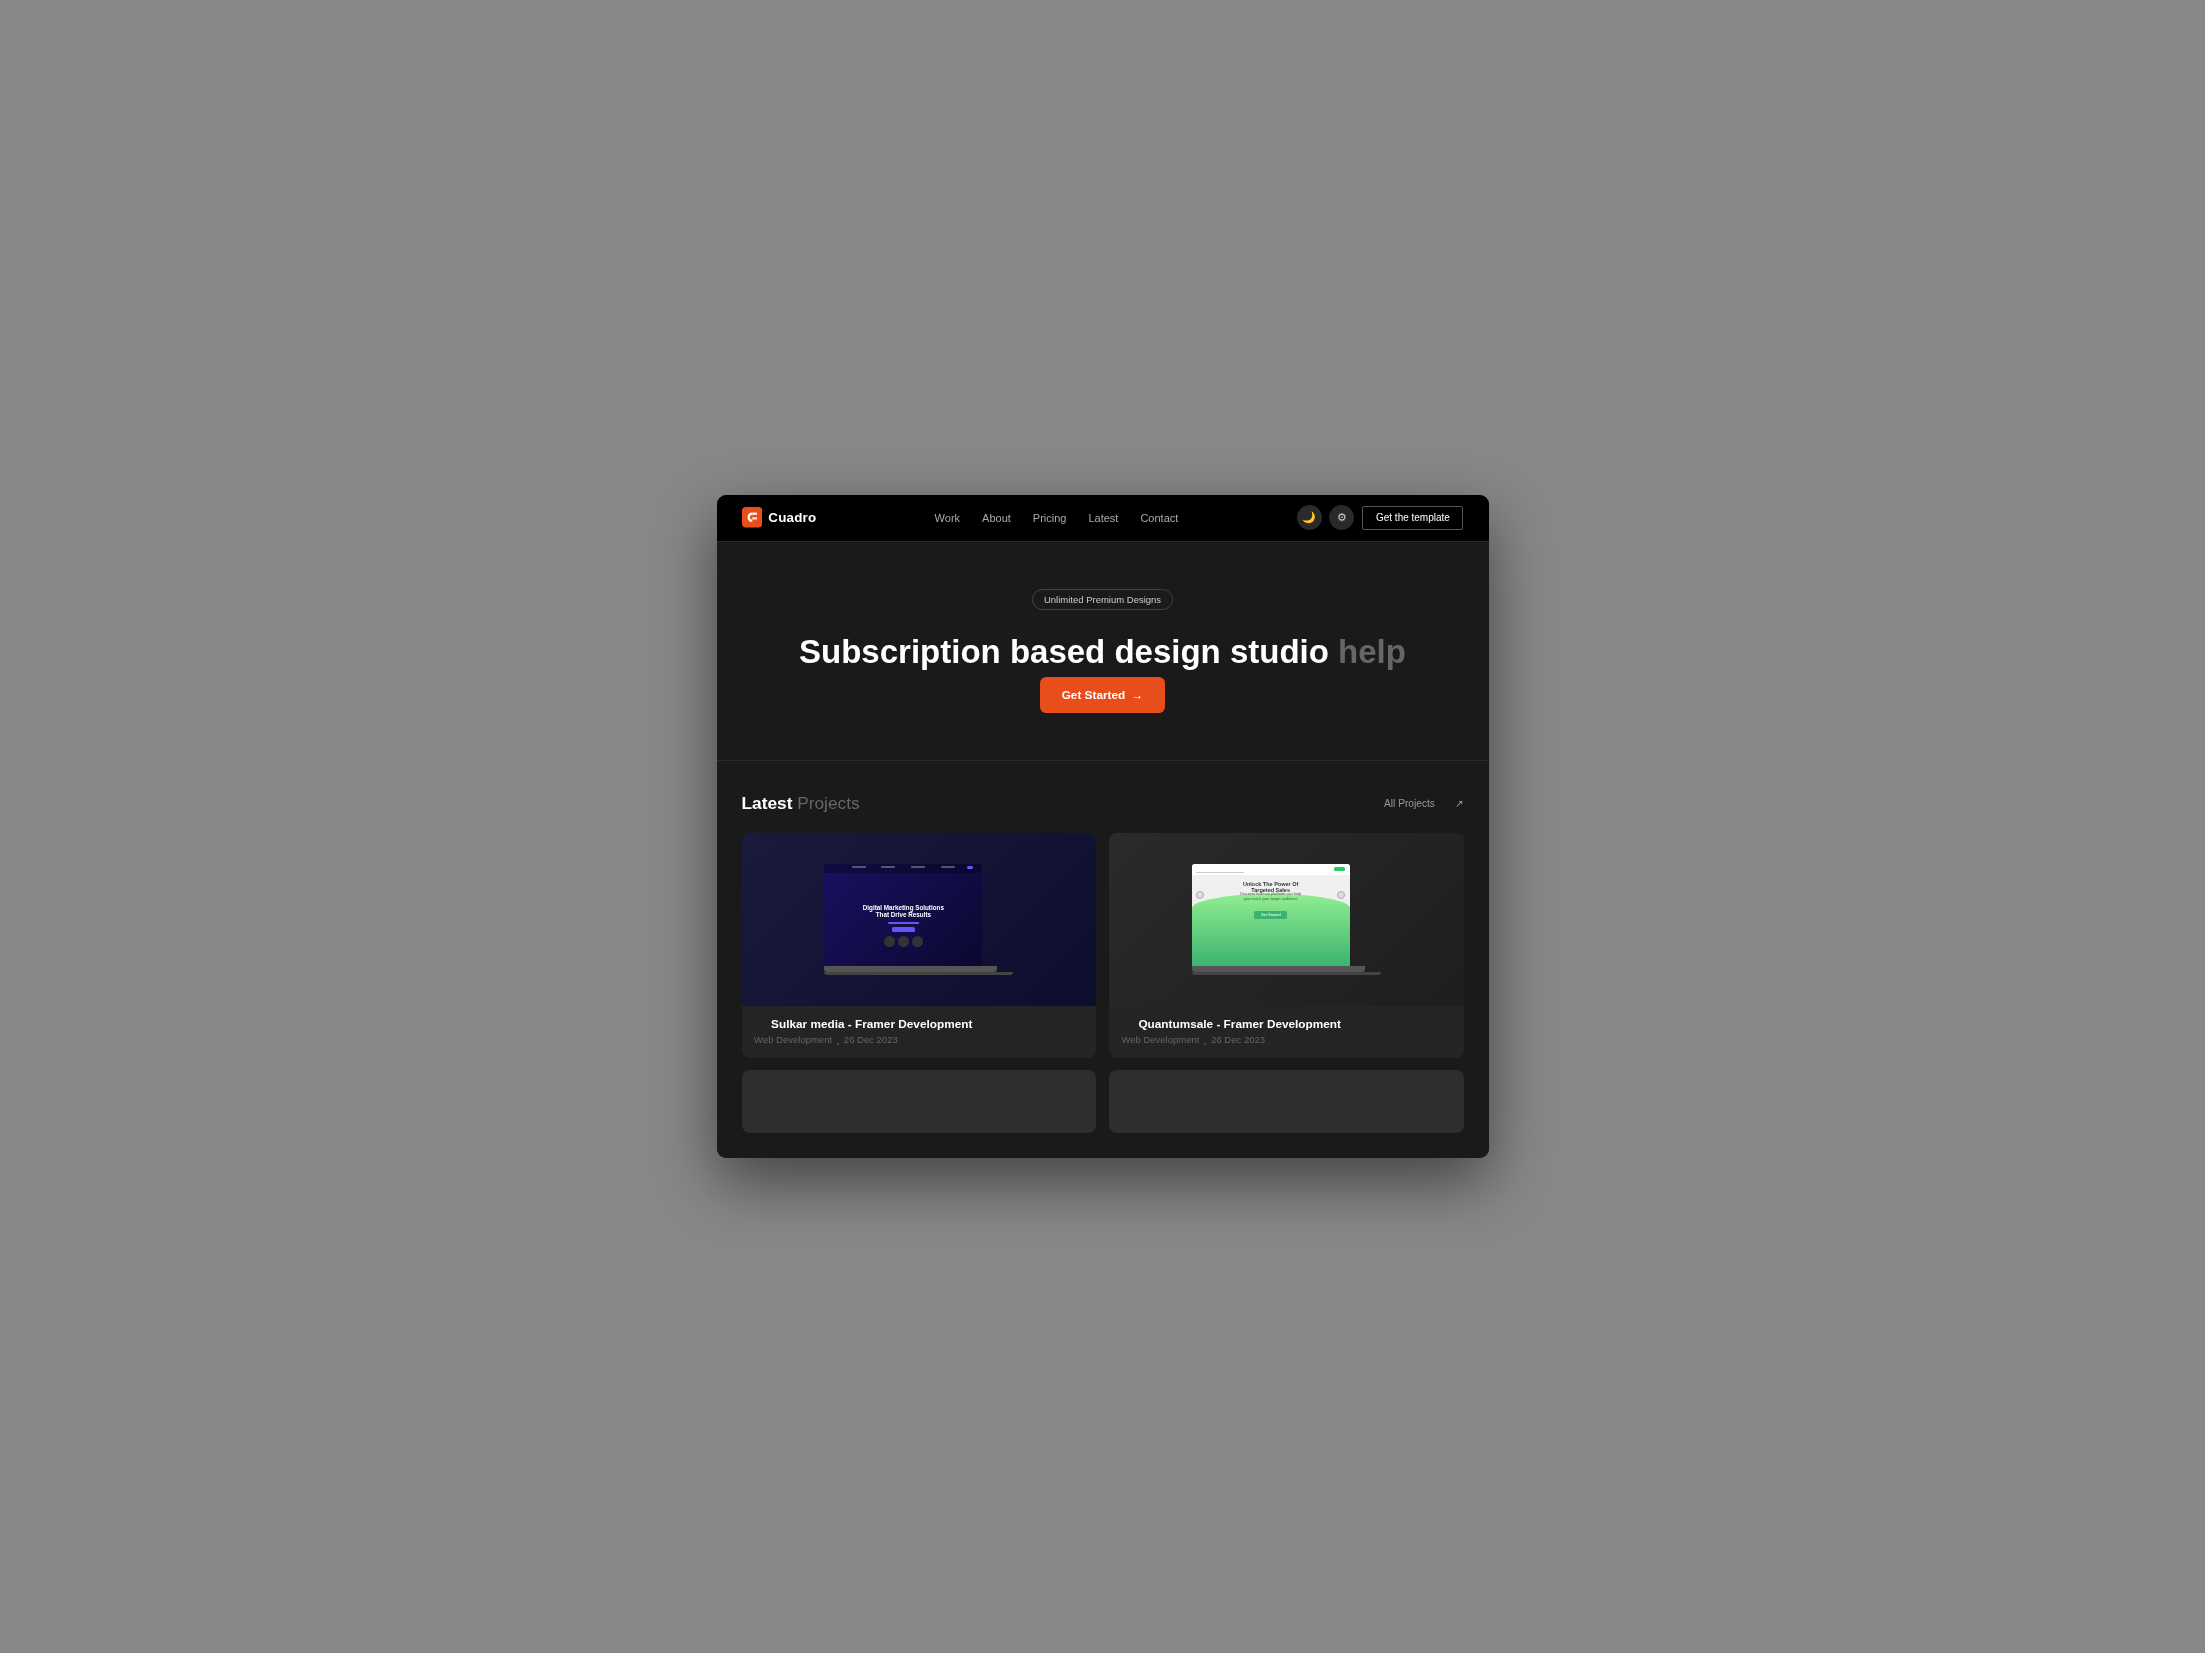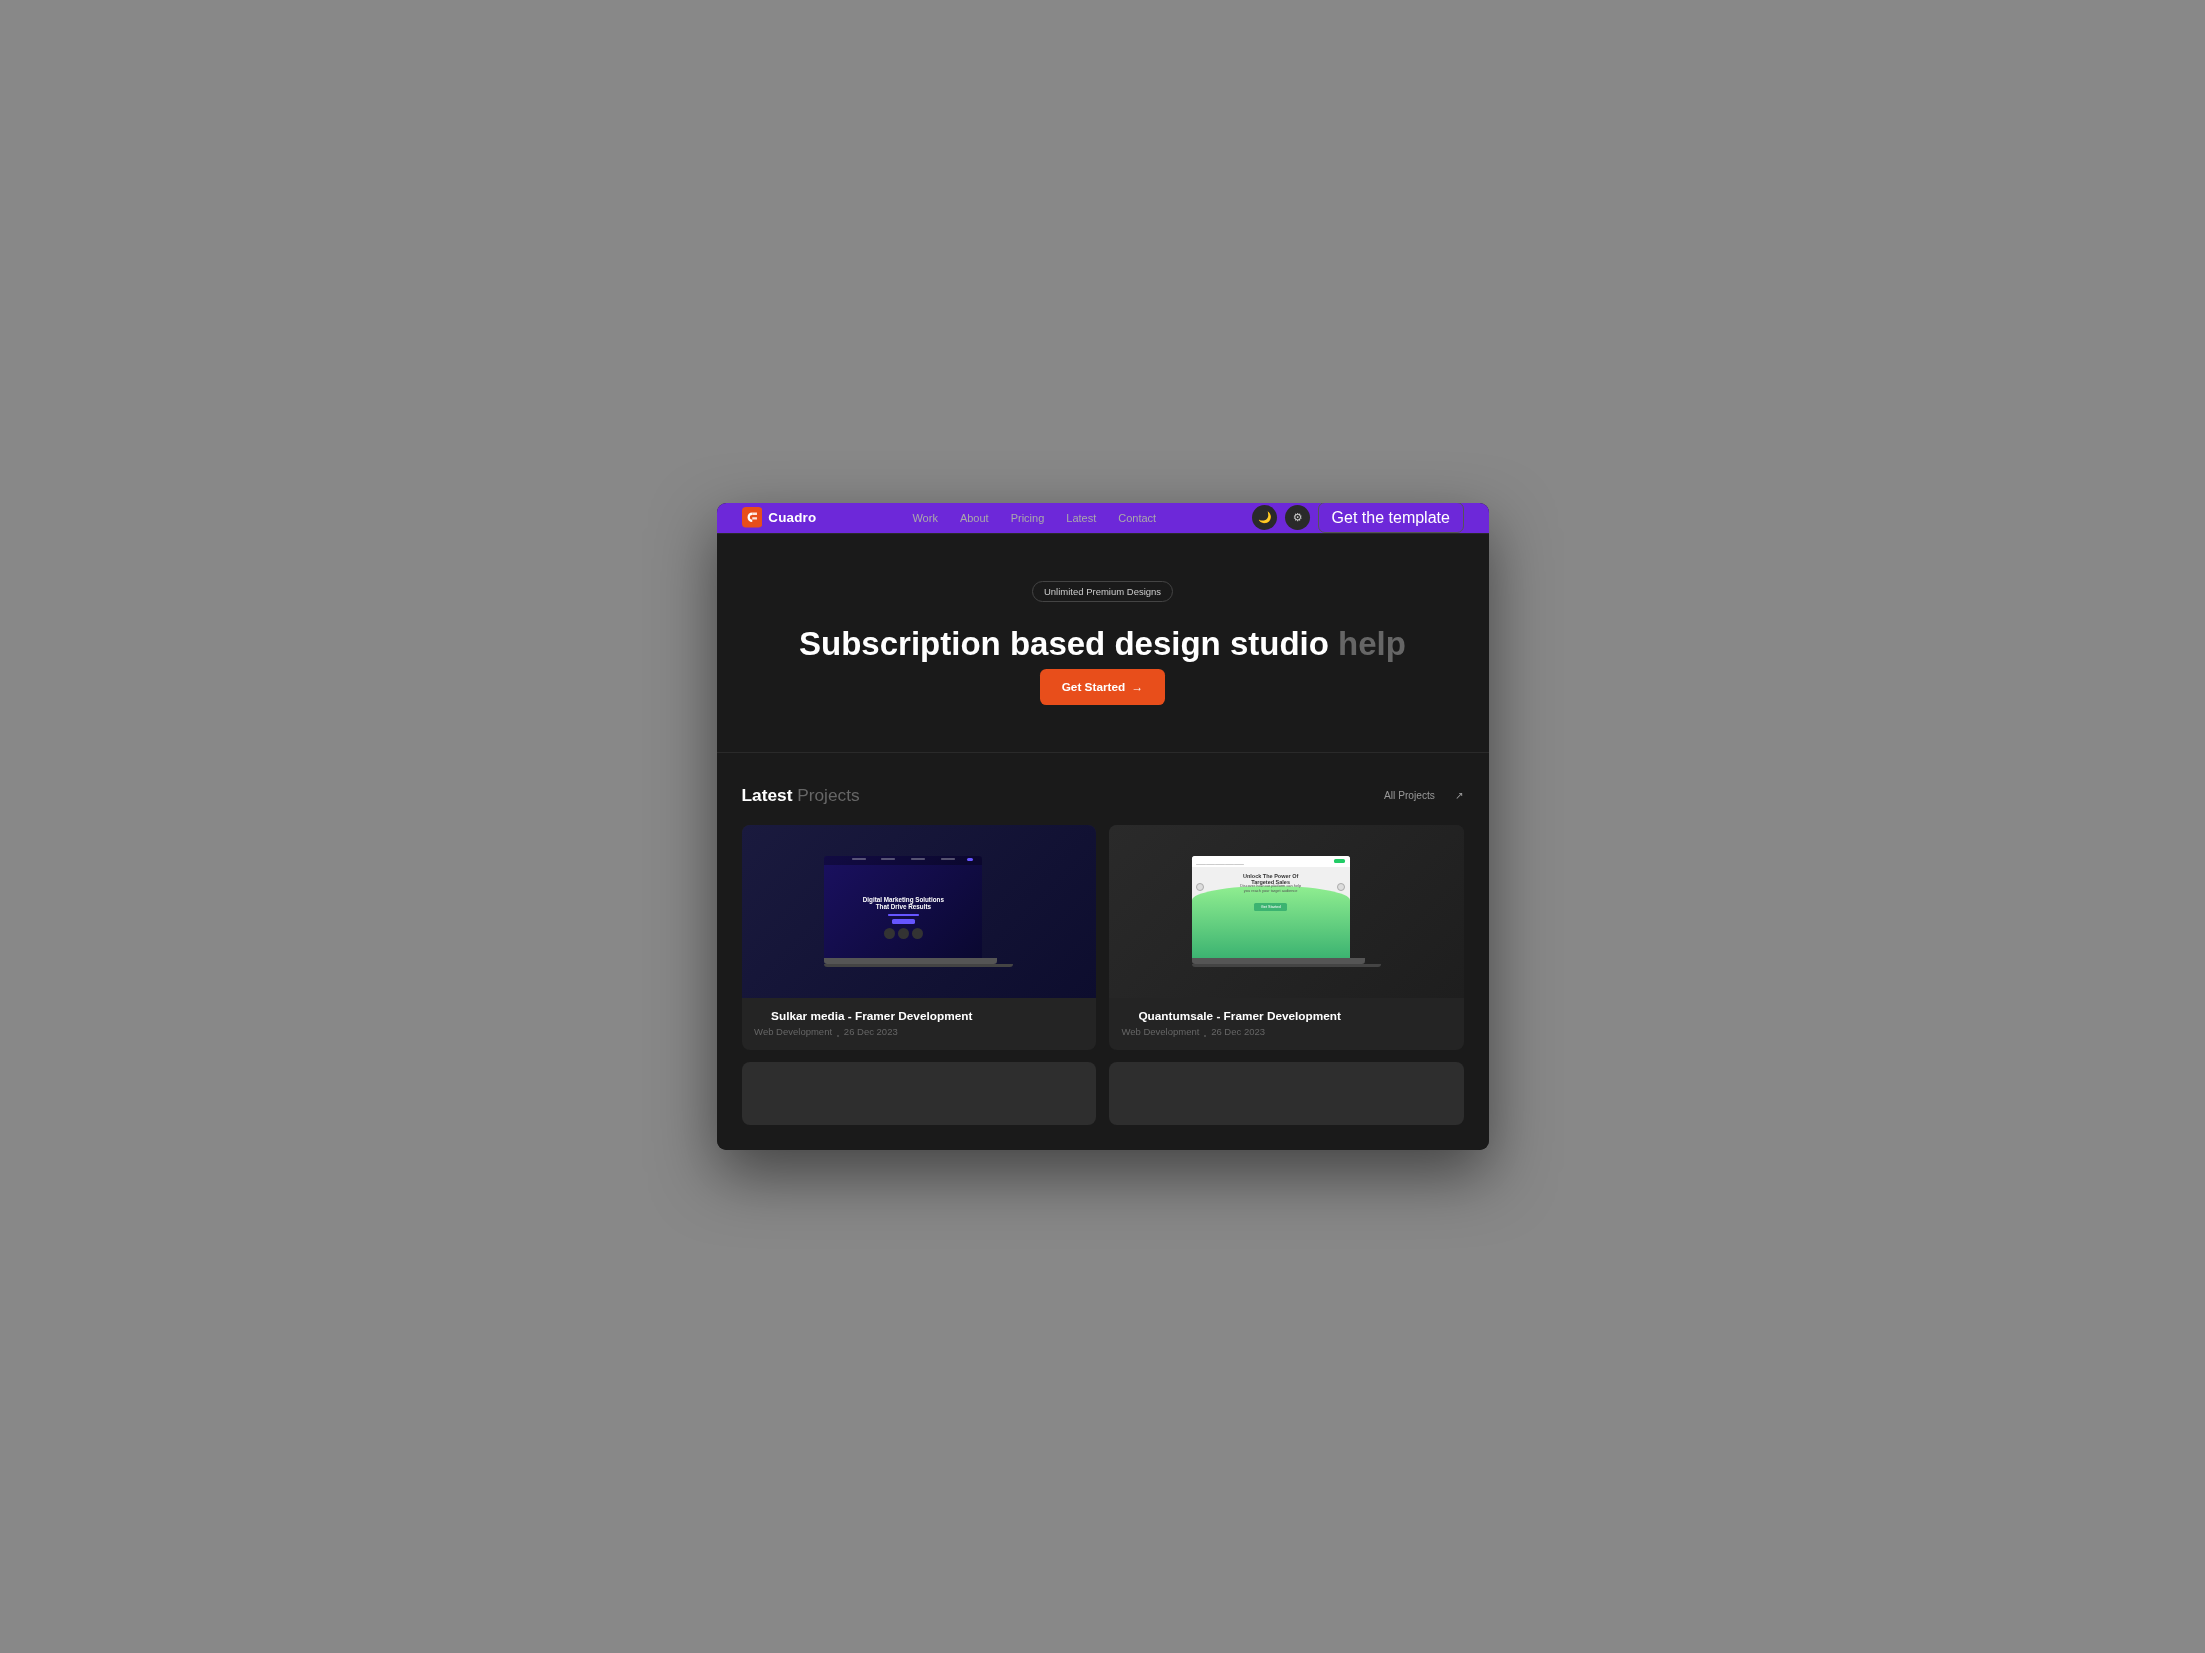--- a/index.html
+++ b/index.html
@@ -16,26 +16,26 @@
     .browser-window {
       width: 772px;
       background: #1a1a1a;
       border-radius: 9.5px;
       overflow: hidden;
       box-shadow: 0 23.6px 63px rgba(0,0,0,0.5);
     }
 
     
     .navbar {
-      background: #6d28d9;
+      background: #000000;
       display: flex;
       align-items: center;
       justify-content: space-between;
       padding: 0 25px;
-      height: 31px;
+      height: 47px;
       border-bottom: 0.8px solid #2a2a2a;
     }
 
     .logo-area {
       display: flex;
       align-items: center;
       gap: 6.3px;
     }
 
     .logo-icon {
@@ -81,22 +81,22 @@
       justify-content: center;
       color: #cccccc;
       font-size: 11px;
     }
 
     .get-template-btn {
       background: transparent;
       border: 0.8px solid #555555;
       color: #ffffff;
       padding: 5.5px 12.6px;
-      border-radius: 7px;
-      font-size: 16px;
+      border-radius: 2px;
+      font-size: 10px;
       cursor: pointer;
       font-weight: 500;
     }
 
     
     .hero {
       background: #1a1a1a;
       padding: 47px 25px 47px;
       text-align: center;
       border-bottom: 0.8px solid #2a2a2a;

